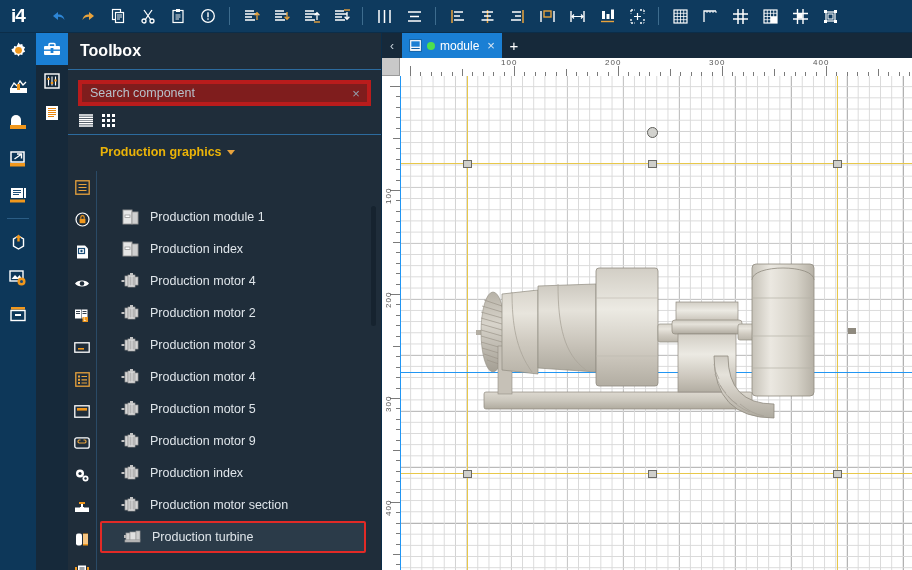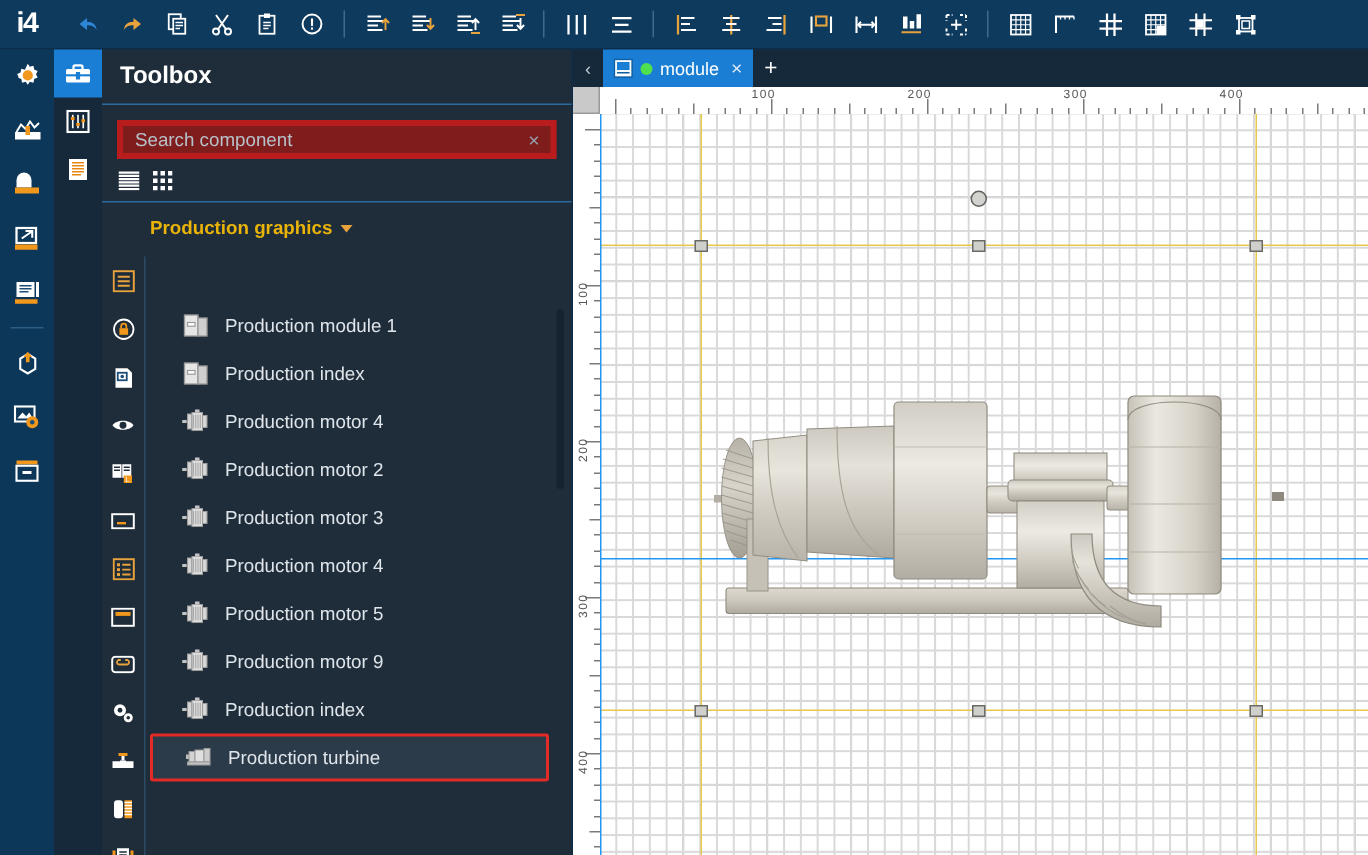--- a/index.html
+++ b/index.html
@@ -744,20 +744,33 @@
             <rect x="4" y="4" width="3" height="10" fill="#d6d6d6" stroke="#9a9a9a" stroke-width="0.7"></rect>
             <rect x="7" y="3" width="7" height="12" fill="#e0e0e0" stroke="#9a9a9a" stroke-width="0.7"></rect>
             <path d="M8 4.5v9M9.5 4.5v9M11 4.5v9M12.5 4.5v9" stroke="#a8a8a8" stroke-width="0.8"></path>
             <rect x="14" y="5" width="3" height="8" fill="#d6d6d6" stroke="#9a9a9a" stroke-width="0.7"></rect>
             <rect x="9" y="1" width="3" height="2" fill="#c4c4c4"></rect>
           </svg>
         </span>
         <span class="item-label">Production index</span>
       </div>
 
+      <div class="item">
+        <span class="item-ico">
+          <svg width="20" height="18" viewBox="0 0 20 18">
+            <rect x="0.5" y="8" width="3" height="2" fill="#c4c4c4"></rect>
+            <rect x="4" y="4" width="3" height="10" fill="#d6d6d6" stroke="#9a9a9a" stroke-width="0.7"></rect>
+            <rect x="7" y="3" width="7" height="12" fill="#e0e0e0" stroke="#9a9a9a" stroke-width="0.7"></rect>
+            <path d="M8 4.5v9M9.5 4.5v9M11 4.5v9M12.5 4.5v9" stroke="#a8a8a8" stroke-width="0.8"></path>
+            <rect x="14" y="5" width="3" height="8" fill="#d6d6d6" stroke="#9a9a9a" stroke-width="0.7"></rect>
+            <rect x="9" y="1" width="3" height="2" fill="#c4c4c4"></rect>
+          </svg>
+        </span>
+        <span class="item-label">Production motor section</span>
+      </div>
 
       <div class="item selected">
         <span class="item-ico">
           <svg width="20" height="18" viewBox="0 0 20 18">
             <rect x="1" y="7" width="2" height="3" fill="#bdbdbd"></rect>
             <rect x="3" y="5" width="4" height="7" fill="#d3d3d3" stroke="#9a9a9a" stroke-width="0.7"></rect>
             <rect x="7" y="4" width="6" height="8" fill="#e0e0e0" stroke="#9a9a9a" stroke-width="0.7"></rect>
             <rect x="13" y="3" width="4" height="9" fill="#cdcdcd" stroke="#9a9a9a" stroke-width="0.7"></rect>
             <rect x="2" y="12" width="15" height="2" fill="#c2c2c2" stroke="#9a9a9a" stroke-width="0.7"></rect>
           </svg>

